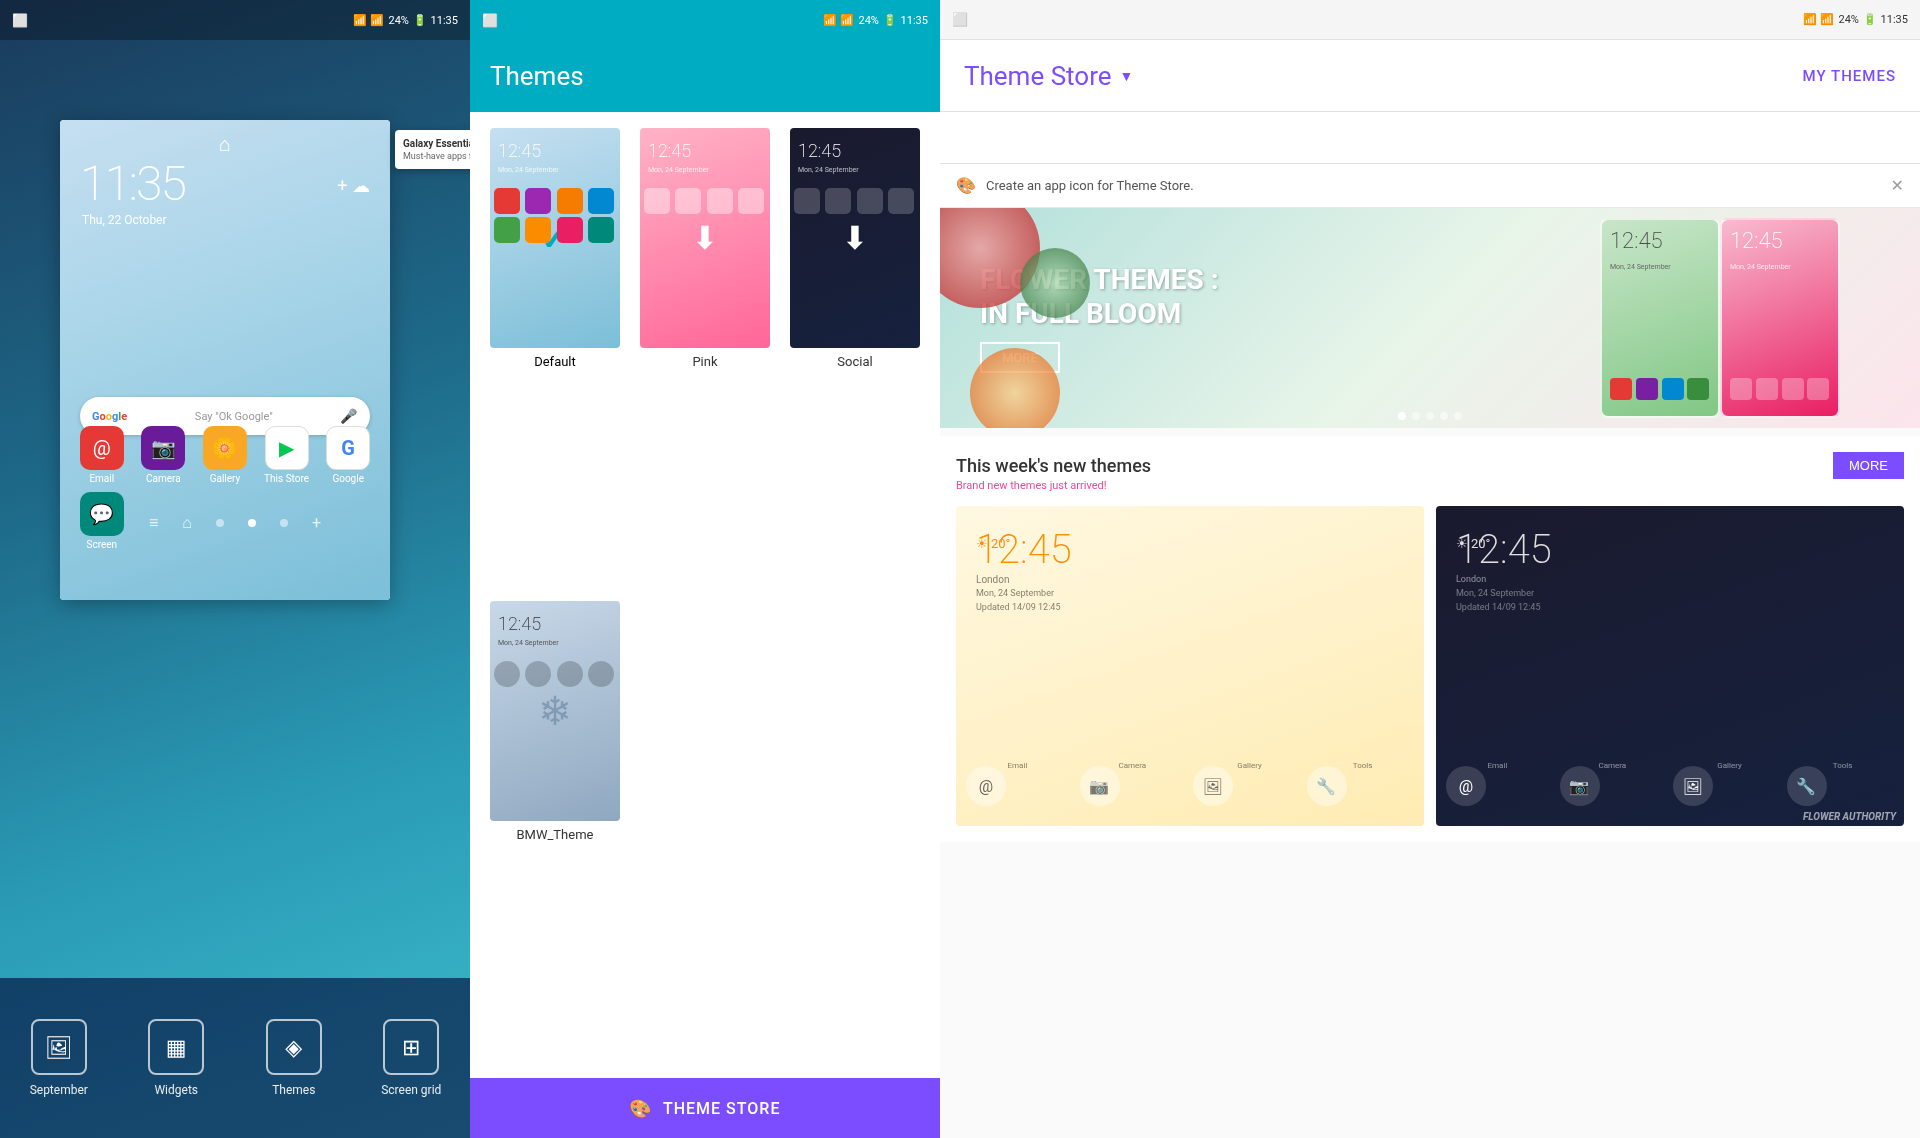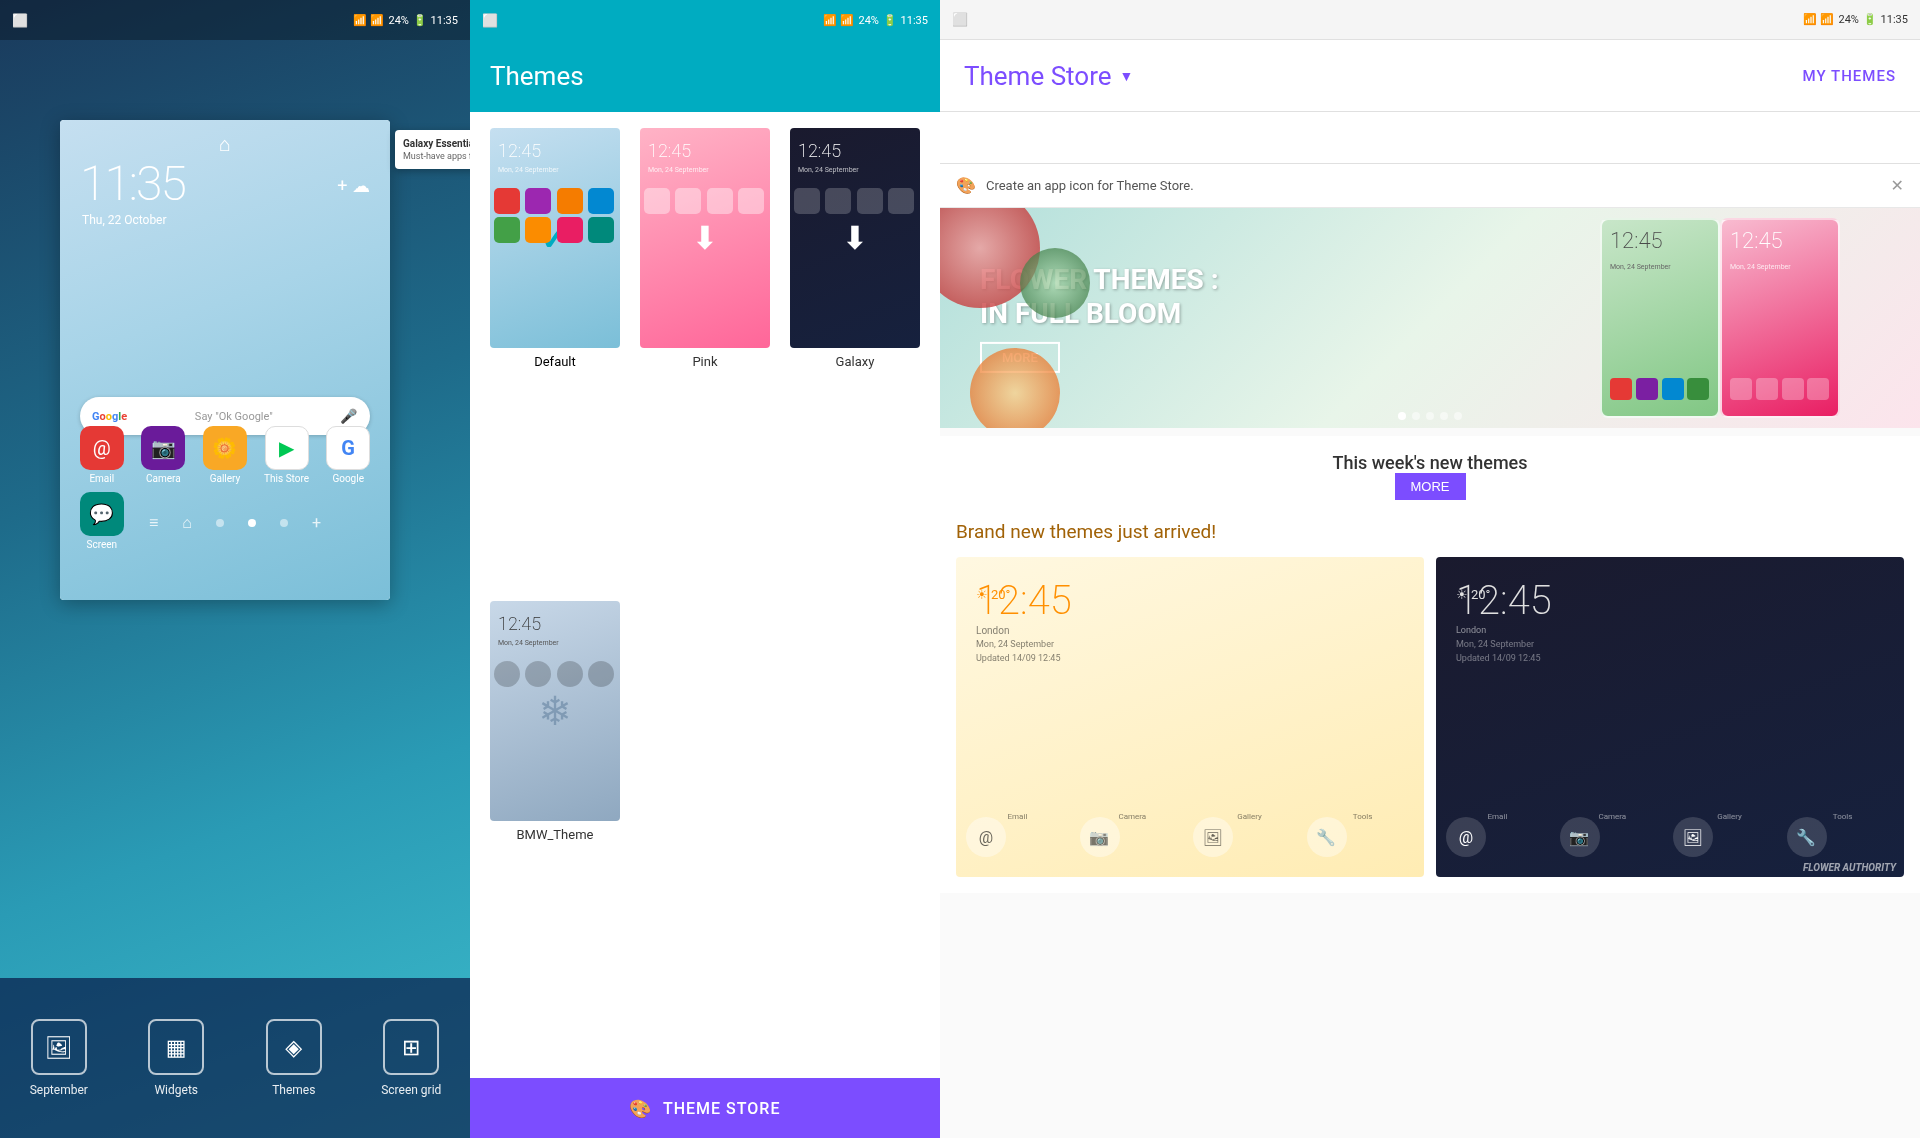--- a/index.html
+++ b/index.html
@@ -521,25 +521,24 @@
 
     .new-themes-section {
       background: white;
       margin-top: 8px;
       padding: 16px;
     }
     .new-themes-header {
       display: flex;
       align-items: center;
       justify-content: space-between;
-      margin-bottom: 20px;
-      flex-direction: column;
+      margin-bottom: 0;
     }
     .new-themes-title { font-size: 18px; font-weight: 500; color: #333; }
-    .new-themes-sub { font-size: 19px; color: #a16207; margin-bottom: 14px; }
+    .new-themes-sub { font-size: 11px; color: #ec4899; margin-bottom: 14px; }
     .more-btn-purple {
       background: #7c4dff;
       color: white;
       padding: 6px 16px;
       font-size: 13px;
       font-weight: 500;
       border: none;
       cursor: pointer;
     }
     .new-themes-grid {
@@ -786,21 +785,21 @@
         <div class="theme-preview-time" style="color:white;">12:45</div>
         <div class="theme-preview-date" style="color:rgba(255,255,255,0.7);">Mon, 24 September</div>
         <div class="theme-download">⬇</div>
         <div class="mini-phone-apps">
           <div class="mini-app" style="background:rgba(255,255,255,0.2);"></div>
           <div class="mini-app" style="background:rgba(255,255,255,0.2);"></div>
           <div class="mini-app" style="background:rgba(255,255,255,0.2);"></div>
           <div class="mini-app" style="background:rgba(255,255,255,0.2);"></div>
         </div>
       </div>
-      <span class="theme-label">Galaxy</span>
+      <span class="theme-label">Social</span>
     </div>
 
     <div class="theme-item">
       <div class="theme-preview theme-preview-bmw">
         <div class="theme-preview-time" style="color:#333;">12:45</div>
         <div class="theme-preview-date" style="color:#555;">Mon, 24 September</div>
 
         <div style="position:absolute;top:50%;left:50%;transform:translate(-50%,-50%);font-size:40px;color:rgba(100,130,160,0.6);">❄</div>
         <div class="mini-phone-apps">
           <div class="mini-app" style="background:rgba(0,0,0,0.2);border-radius:50%;"></div>

